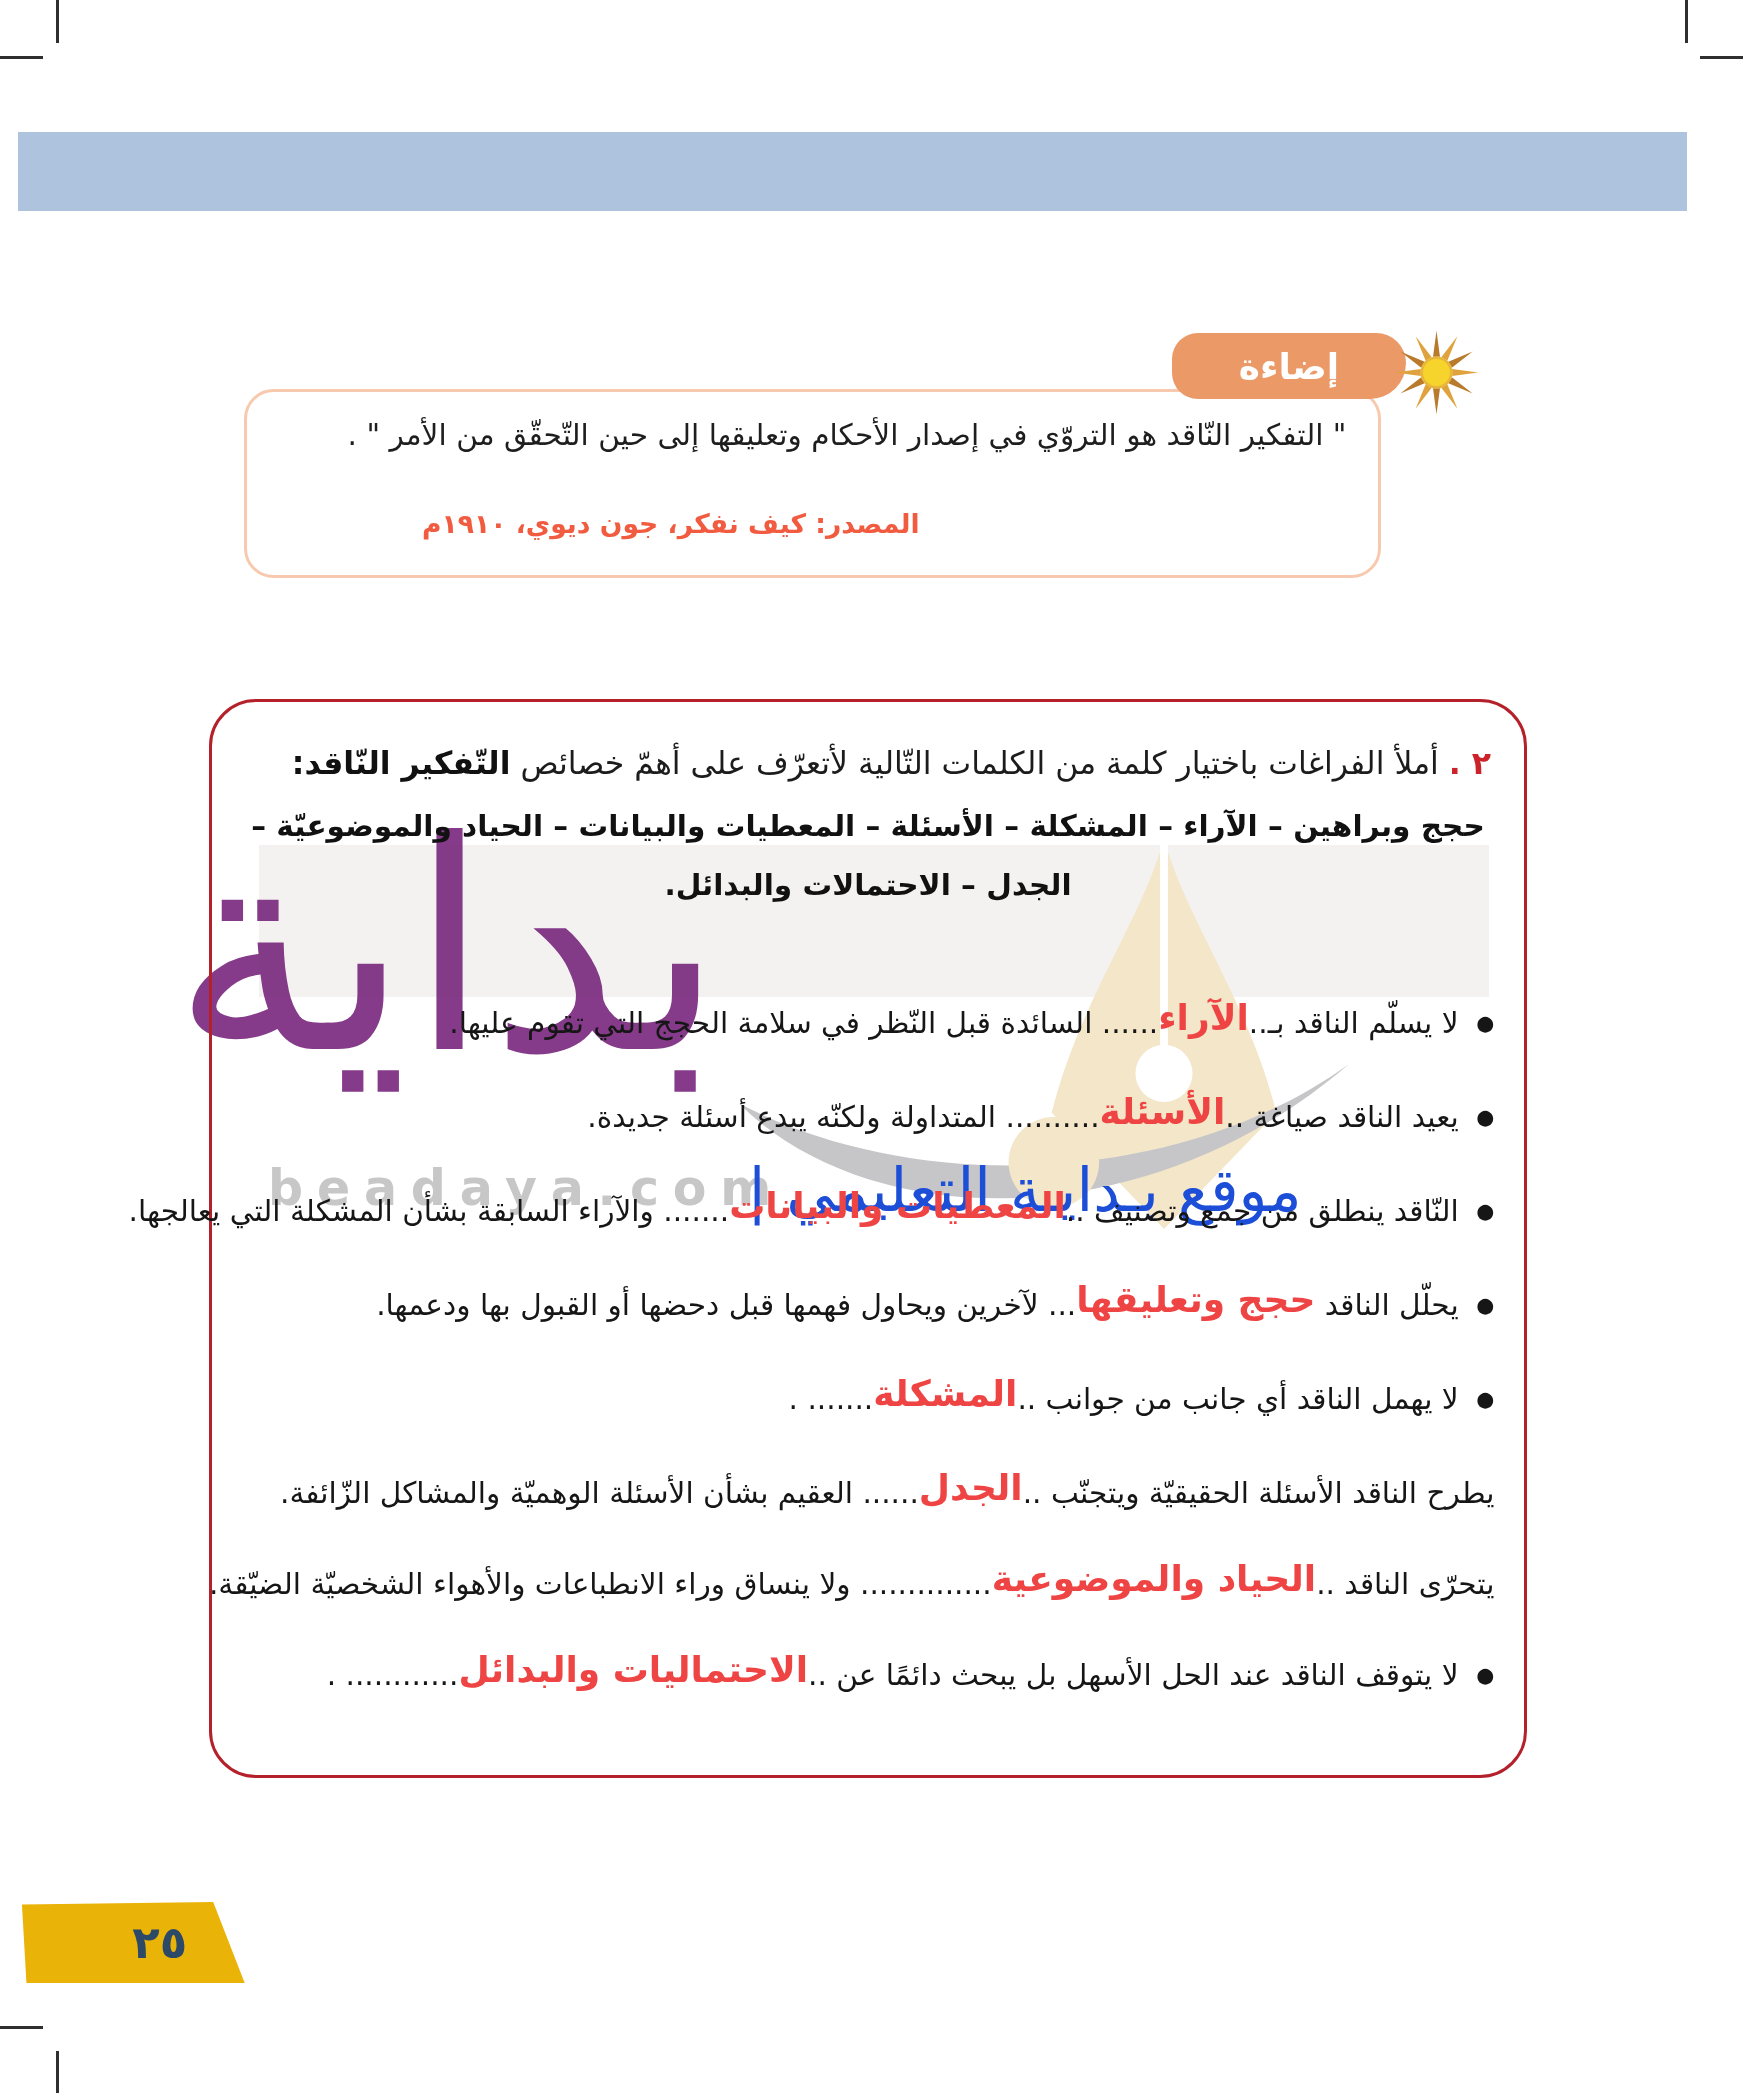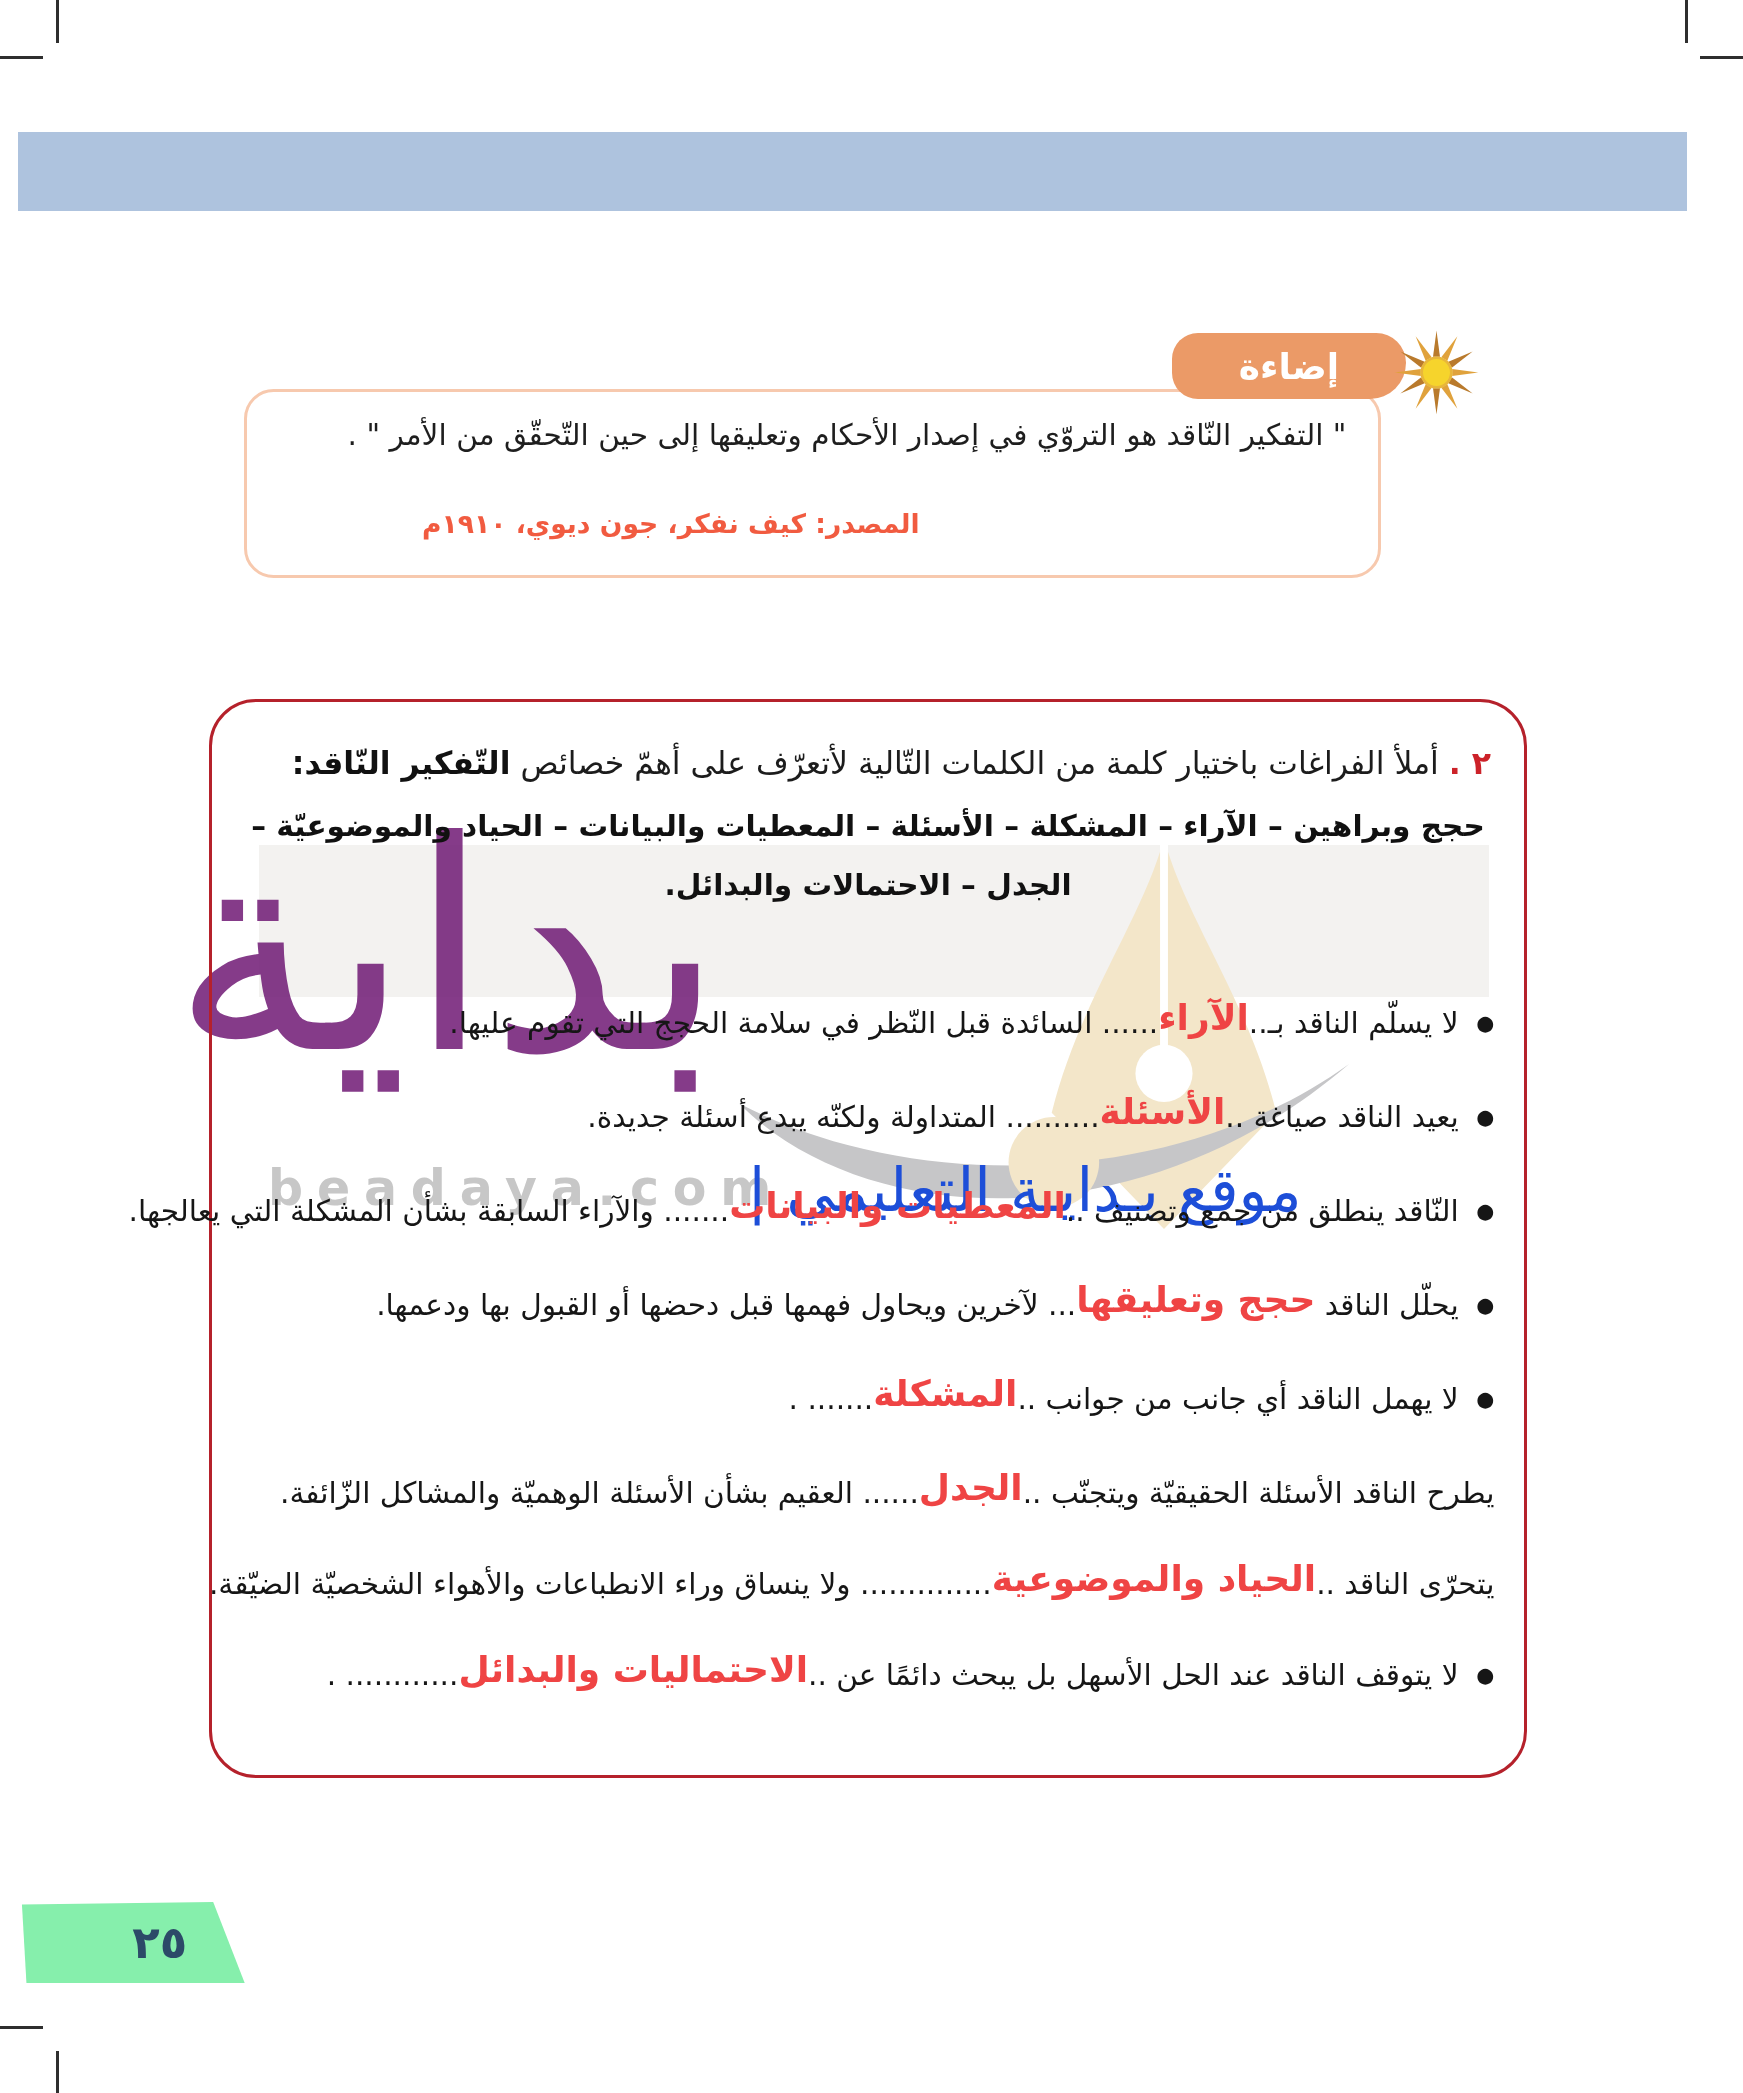--- a/index.html
+++ b/index.html
@@ -54,21 +54,21 @@
             justify-content:flex-start;align-items:center;direction:rtl;gap:25.6px;}
   .wb-line{font-size:29.6px;font-weight:bold;color:#111;white-space:nowrap;}
 
   .items{margin:39px 29.6px 0 25.6px;direction:rtl;}
   .item{font-size:29.6px;line-height:41px;margin-bottom:47px;white-space:nowrap;color:#161616;}
   .item .blt{display:inline-block;font-size:20.7px;margin-left:17.7px;transform:translateY(-3px);}
   .item.nb{margin-right:0;}
   .ans{color:#ef4444;font-weight:bold;font-size:36px;position:relative;top:-3px;}
 
   
-  .pgshape{position:absolute;left:19.7px;top:1902px;width:225px;height:81px;background:#86efac;
+  .pgshape{position:absolute;left:19.7px;top:1902px;width:225px;height:81px;background:#eab308;
            clip-path:polygon(1% 3%,86% 0%,100% 100%,3% 100%);display:flex;align-items:center;
            justify-content:center;padding-left:55px;box-sizing:border-box;z-index:2;}
   .pgnum{color:#2c4a68;font-size:45px;font-weight:bold;direction:rtl;}
 </style>
 </head>
 <body>
 
 <div class="page">
 
   <div class="crop crop-tl-v"></div>

